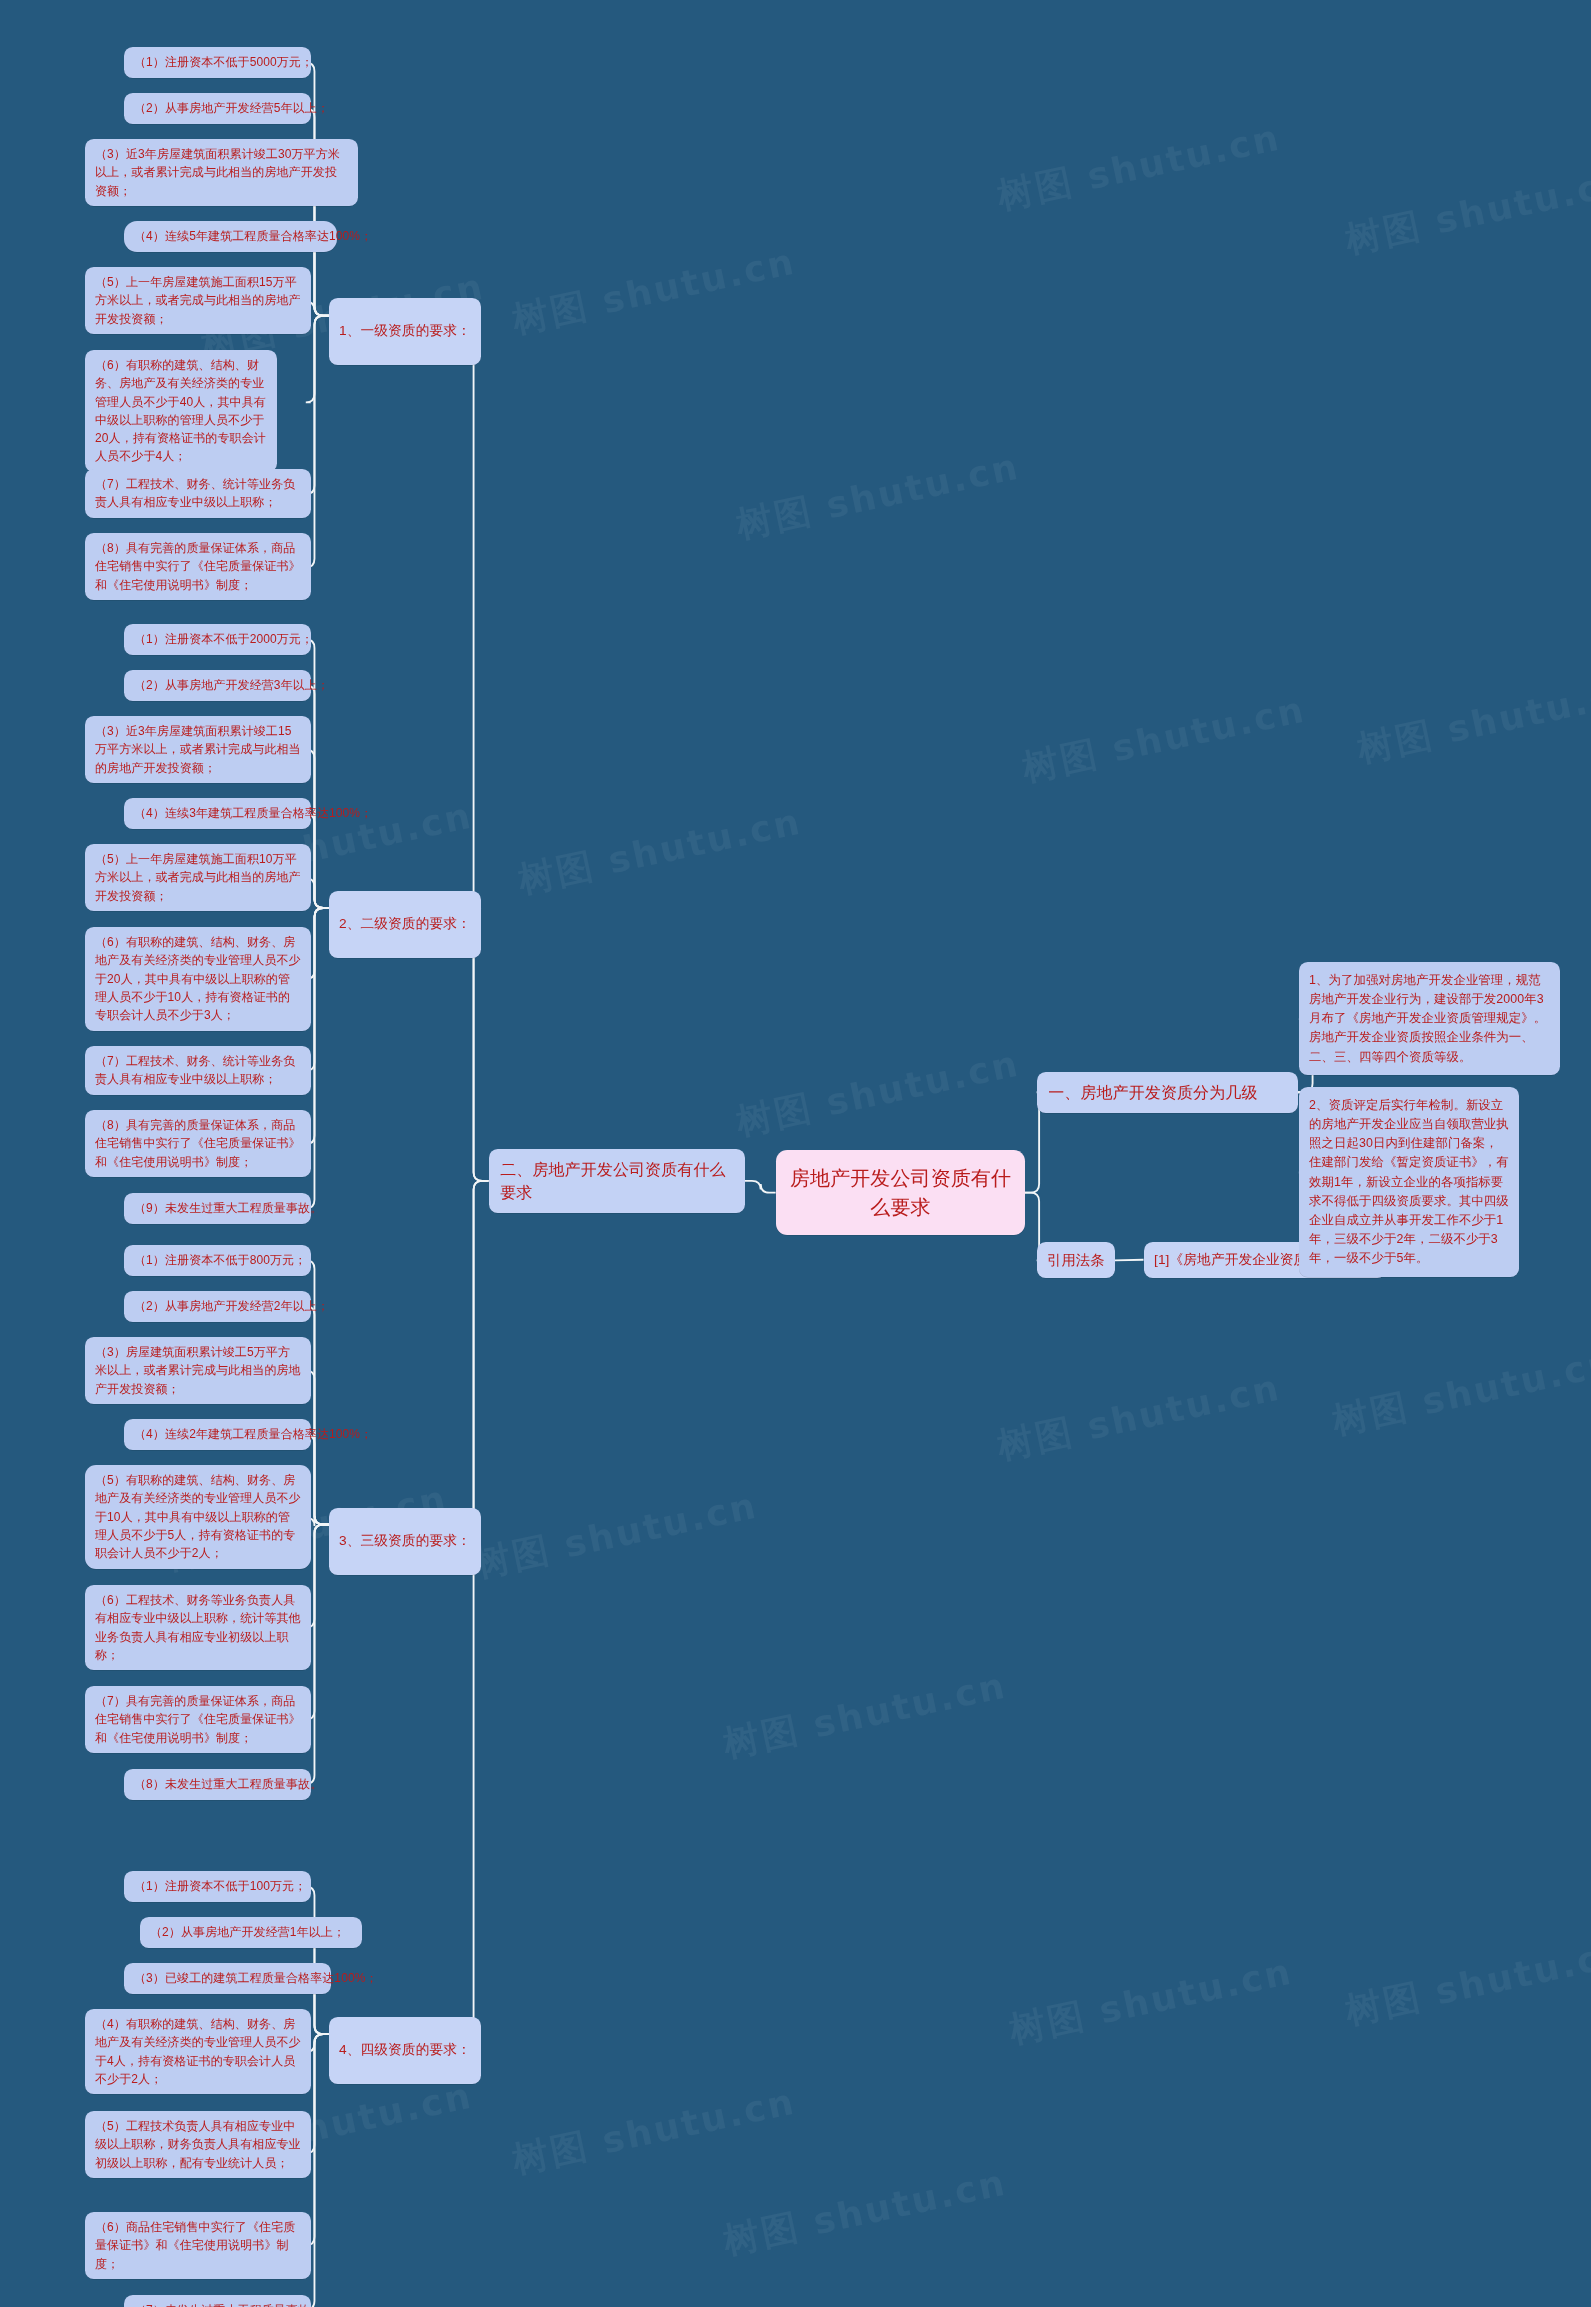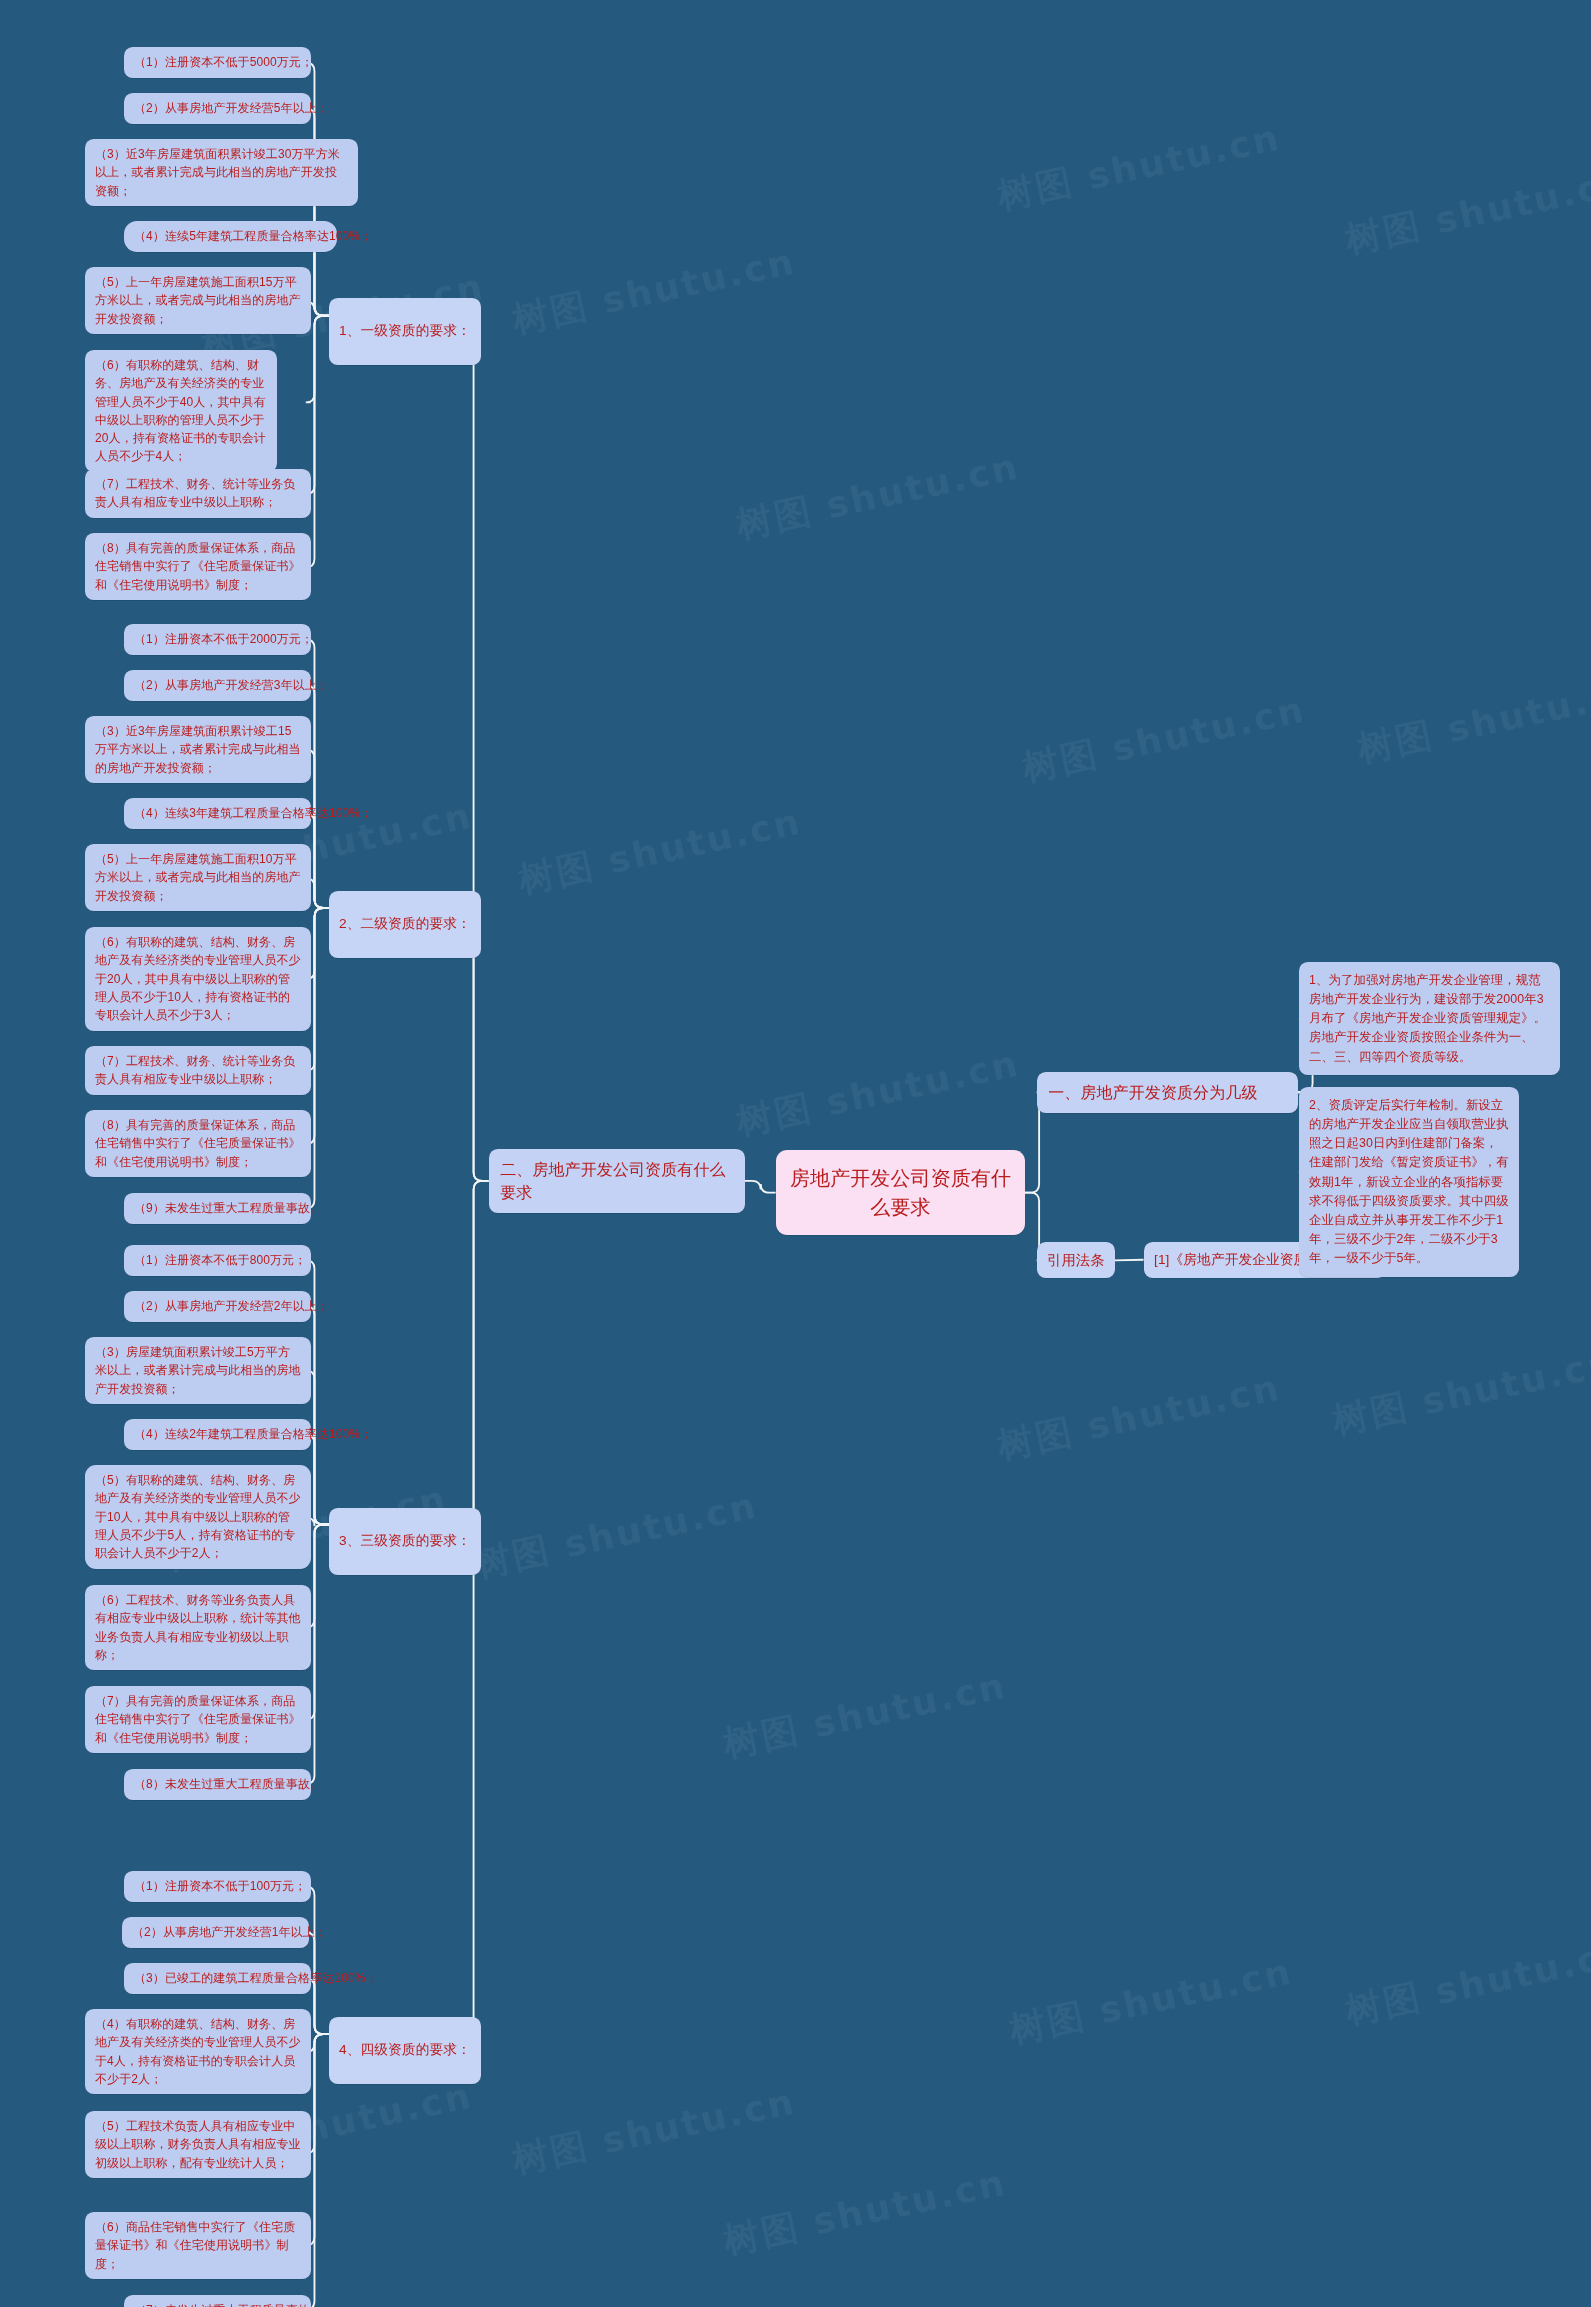--- a/index.html
+++ b/index.html
@@ -183,21 +183,21 @@
       <div class="node leaf one-line" style="left: 124px; top: 1245px; width: 187px;"><span>（1）注册资本不低于800万元；</span></div>
       <div class="node leaf one-line" style="left: 124px; top: 1291px; width: 187px;"><span>（2）从事房地产开发经营2年以上；</span></div>
       <div class="node leaf" style="left: 85px; top: 1337px; width: 226px;"><span>（3）房屋建筑面积累计竣工5万平方米以上，或者累计完成与此相当的房地产开发投资额；</span></div>
       <div class="node leaf one-line" style="left: 124px; top: 1419px; width: 187px;"><span>（4）连续2年建筑工程质量合格率达100%；</span></div>
       <div class="node leaf" style="left: 85px; top: 1465px; width: 226px; border-radius: 11px;"><span>（5）有职称的建筑、结构、财务、房地产及有关经济类的专业管理人员不少于10人，其中具有中级以上职称的管理人员不少于5人，持有资格证书的专职会计人员不少于2人；</span></div>
       <div class="node leaf" style="left: 85px; top: 1585px; width: 226px;"><span>（6）工程技术、财务等业务负责人具有相应专业中级以上职称，统计等其他业务负责人具有相应专业初级以上职称；</span></div>
       <div class="node leaf" style="left: 85px; top: 1686px; width: 226px;"><span>（7）具有完善的质量保证体系，商品住宅销售中实行了《住宅质量保证书》和《住宅使用说明书》制度；</span></div>
       <div class="node leaf one-line" style="left: 124px; top: 1769px; width: 187px;"><span>（8）未发生过重大工程质量事故。</span></div>
       <div class="node level" style="left: 329px; top: 2017px;"><span>4、四级资质的要求：</span></div>
       <div class="node leaf one-line" style="left: 124px; top: 1871px; width: 187px;"><span>（1）注册资本不低于100万元；</span></div>
-      <div class="node leaf one-line" style="left: 122px; top: 1917px; width: 187px;"><span>（2）从事房地产开发经营1年以上；</span></div>
-      <div class="node leaf one-line" style="left: 124px; top: 1963px; width: 187px;"><span>（3）已竣工的建筑工程质量合格率达100%；</span></div>
+      <div class="node leaf one-line" style="left: 140px; top: 1917px; width: 222px;"><span>（2）从事房地产开发经营1年以上；</span></div>
+      <div class="node leaf one-line" style="left: 124px; top: 1963px; width: 207px;"><span>（3）已竣工的建筑工程质量合格率达100%；</span></div>
       <div class="node leaf" style="left: 85px; top: 2009px; width: 226px;"><span>（4）有职称的建筑、结构、财务、房地产及有关经济类的专业管理人员不少于4人，持有资格证书的专职会计人员不少于2人；</span></div>
       <div class="node leaf" style="left: 85px; top: 2111px; width: 226px;"><span>（5）工程技术负责人具有相应专业中级以上职称，财务负责人具有相应专业初级以上职称，配有专业统计人员；</span></div>
       <div class="node leaf" style="left: 85px; top: 2212px; width: 226px;"><span>（6）商品住宅销售中实行了《住宅质量保证书》和《住宅使用说明书》制度；</span></div>
       <div class="node leaf one-line" style="left: 124px; top: 2295px; width: 187px;"><span>（7）未发生过重大工程质量事故。</span></div>
     </div>
 </div>
 
 
 </body></html>

